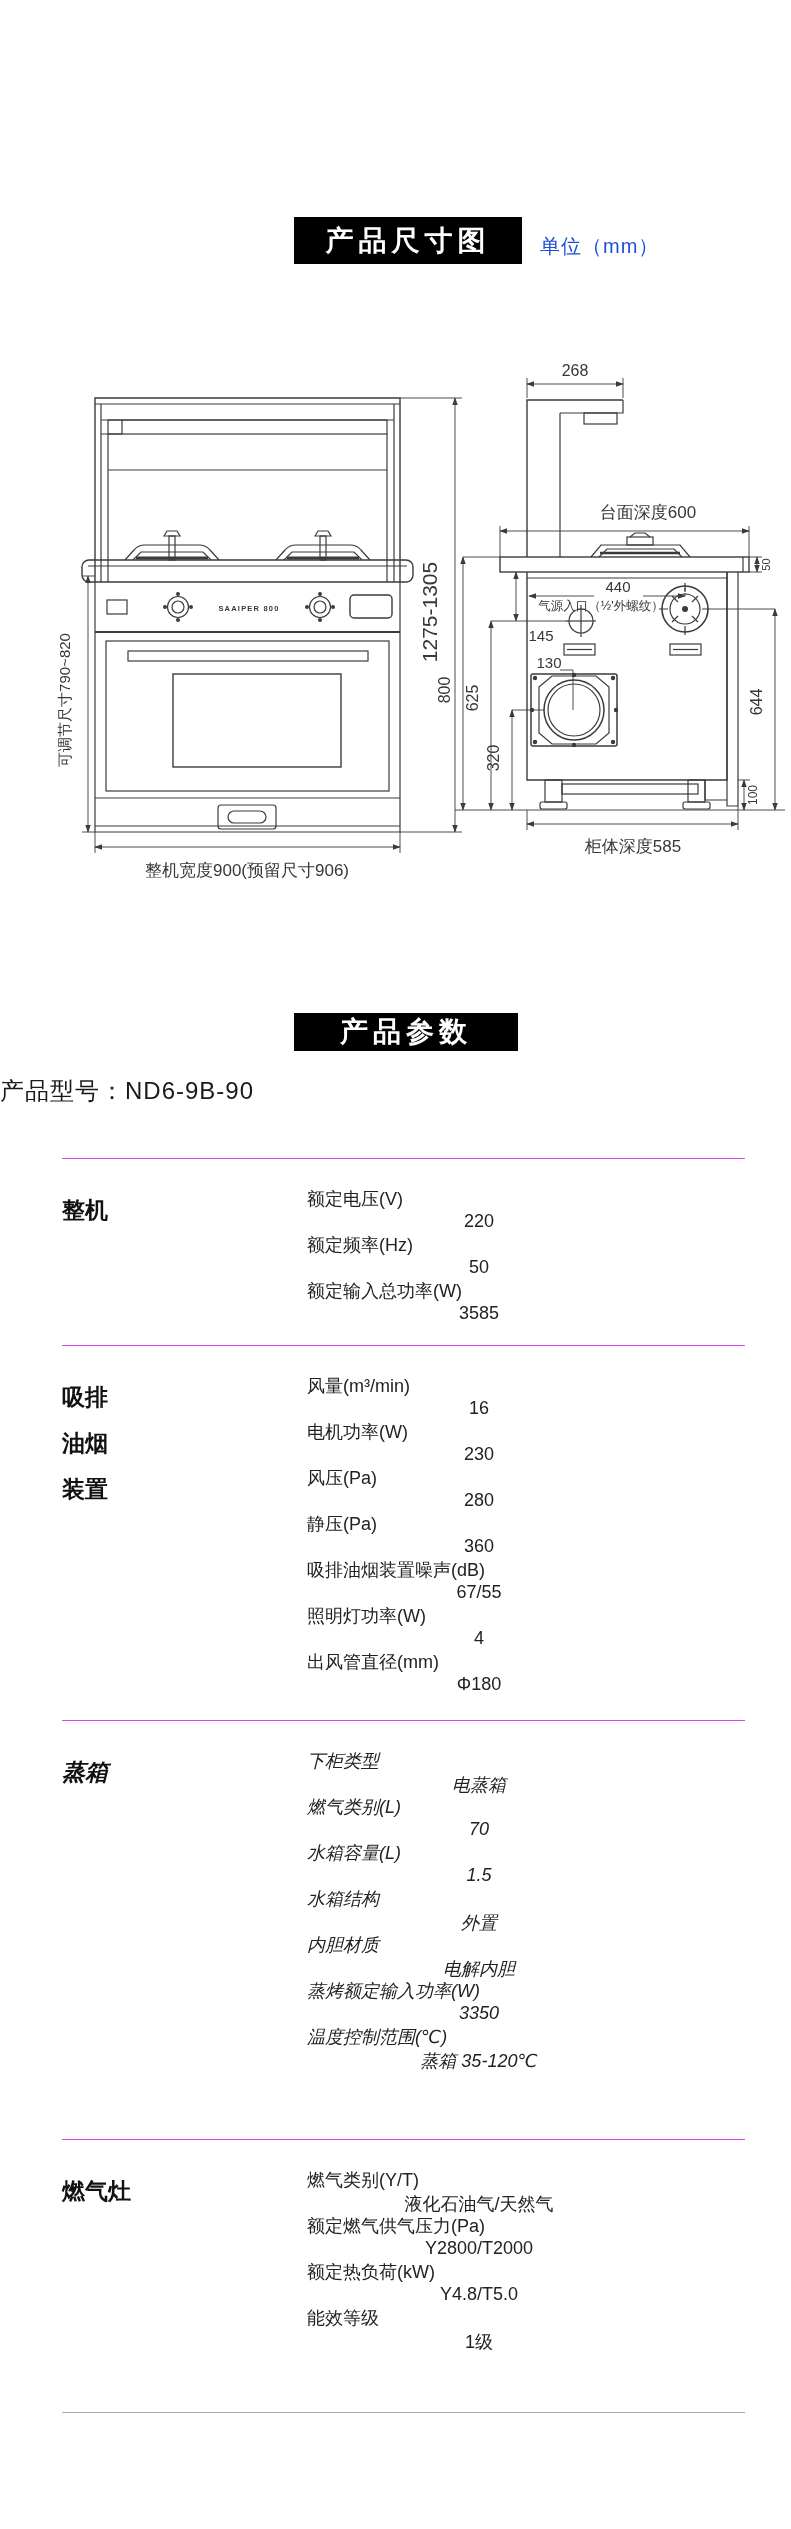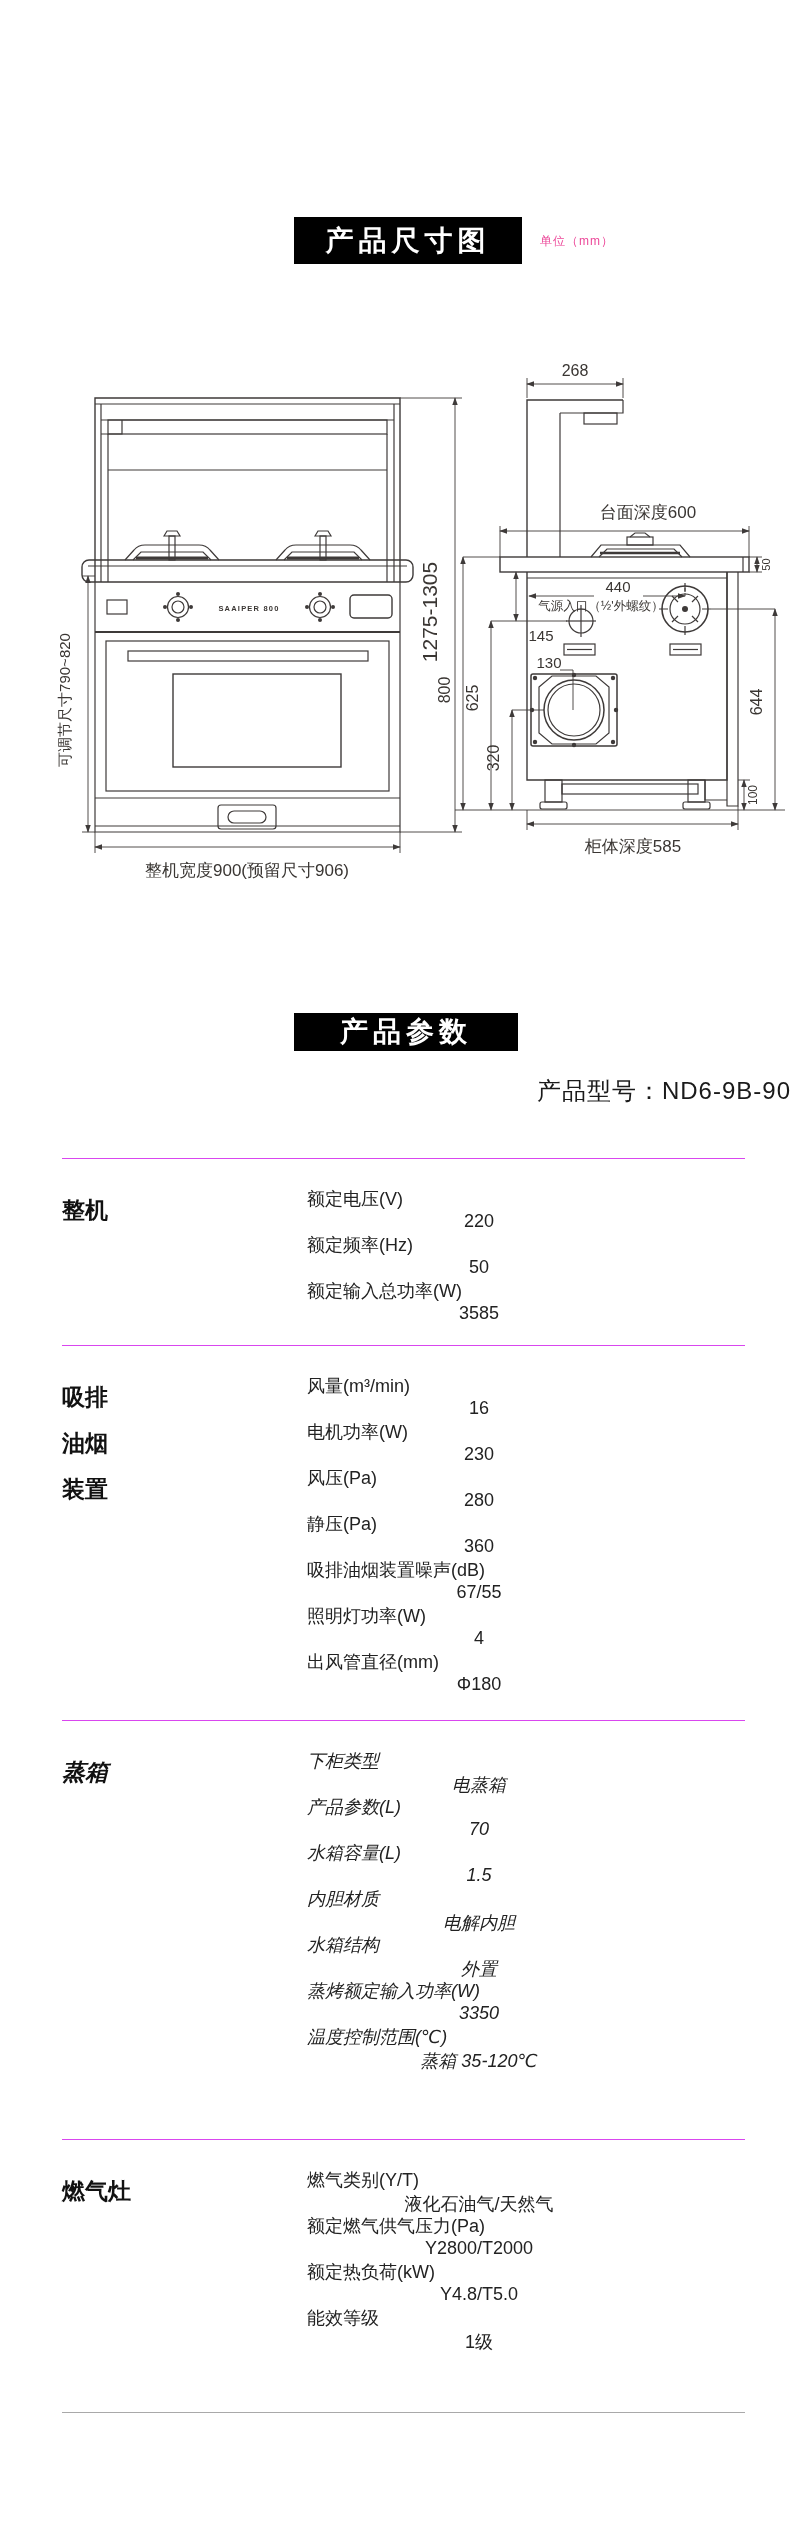--- a/index.html
+++ b/index.html
@@ -1,22 +1,22 @@
 <!DOCTYPE html>
 <html><head>
 <meta charset="utf-8">
 <style>
   html,body{margin:0;padding:0;}
   body{width:791px;height:2529px;position:relative;background:#ffffff;
        font-family:"Liberation Sans","DejaVu Sans",sans-serif;color:#1a1a1a;}
   .abs{position:absolute;}
   .black-box{background:#000000;color:#fff;display:flex;align-items:center;justify-content:center;
              font-size:28px;font-weight:bold;letter-spacing:5px;}
-  .unit{font-size:12px;color:#ec4899;letter-spacing:1px;}
-  .model-line{width:791px;text-align:right;font-size:24px;font-weight:500;color:#1a1a1a;letter-spacing:1px;}
+  .unit{font-size:20px;color:#1d4ed8;letter-spacing:1px;}
+  .model-line{width:791px;text-align:left;font-size:24px;font-weight:500;color:#1a1a1a;letter-spacing:1px;}
   
   #spec-table{position:absolute;left:62px;top:1158px;width:683px;}
   .sec{position:relative;border-top:1px solid #d946ef;padding:28px 0 20px 0;}
   .sec:nth-child(2){padding-bottom:24px;}
   .sec:nth-child(3){padding-bottom:68px;font-style:italic;}
   .sec:nth-child(4){padding-bottom:60px;}
   .sec-label{position:absolute;left:0;top:28px;font-size:23px;font-weight:bold;color:#111;
              line-height:46px;white-space:pre-line;}
   .row{height:46px;display:flex;align-items:center;padding-left:151px;font-size:18px;color:#222;flex-direction:column;}
   .pname{width:344px;}
@@ -293,34 +293,34 @@
         <div class="pval">Φ180</div>
       </div>
     </div>
     <div class="sec">
       <div class="sec-label">蒸箱</div>
       <div class="row">
         <div class="pname">下柜类型</div>
         <div class="pval">电蒸箱</div>
       </div>
       <div class="row">
-        <div class="pname">产品参数(L)</div>
+        <div class="pname">燃气类别(L)</div>
         <div class="pval">70</div>
       </div>
       <div class="row">
         <div class="pname">水箱容量(L)</div>
         <div class="pval">1.5</div>
       </div>
       <div class="row">
+        <div class="pname">水箱结构</div>
+        <div class="pval">外置</div>
+      </div>
+      <div class="row">
         <div class="pname">内胆材质</div>
         <div class="pval">电解内胆</div>
-      </div>
-      <div class="row">
-        <div class="pname">水箱结构</div>
-        <div class="pval">外置</div>
       </div>
       <div class="row">
         <div class="pname">蒸烤额定输入功率(W)</div>
         <div class="pval">3350</div>
       </div>
       <div class="row">
         <div class="pname">温度控制范围(℃)</div>
         <div class="pval">蒸箱 35-120℃</div>
       </div>
     </div>

